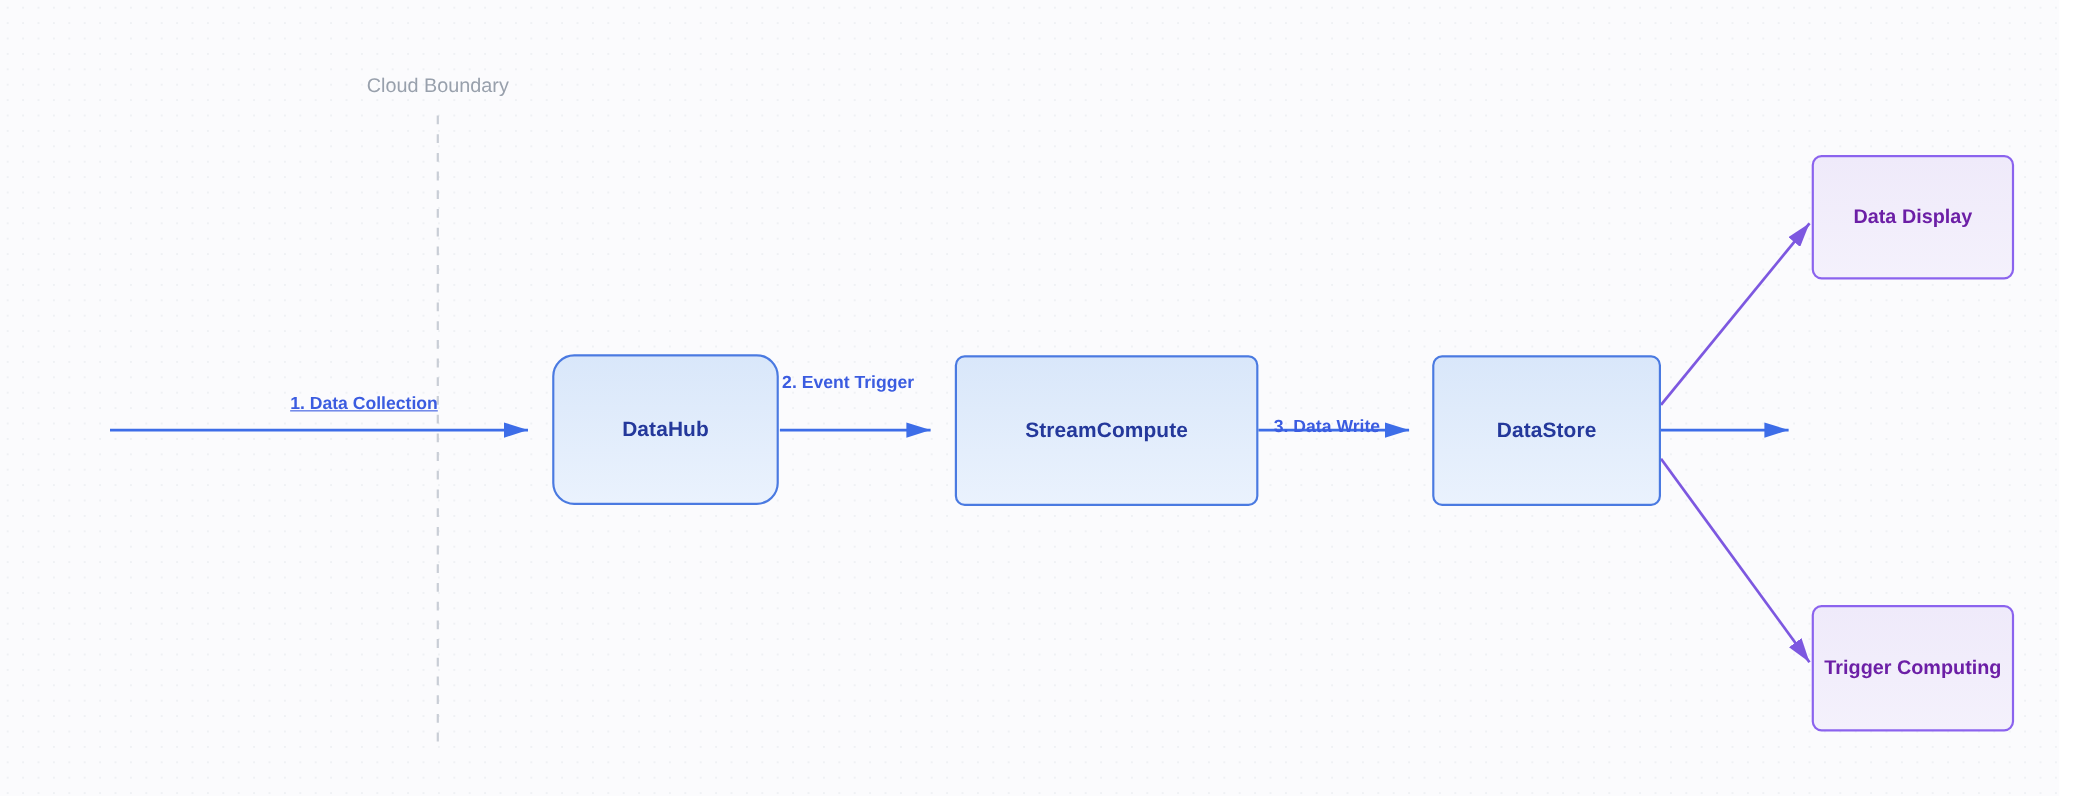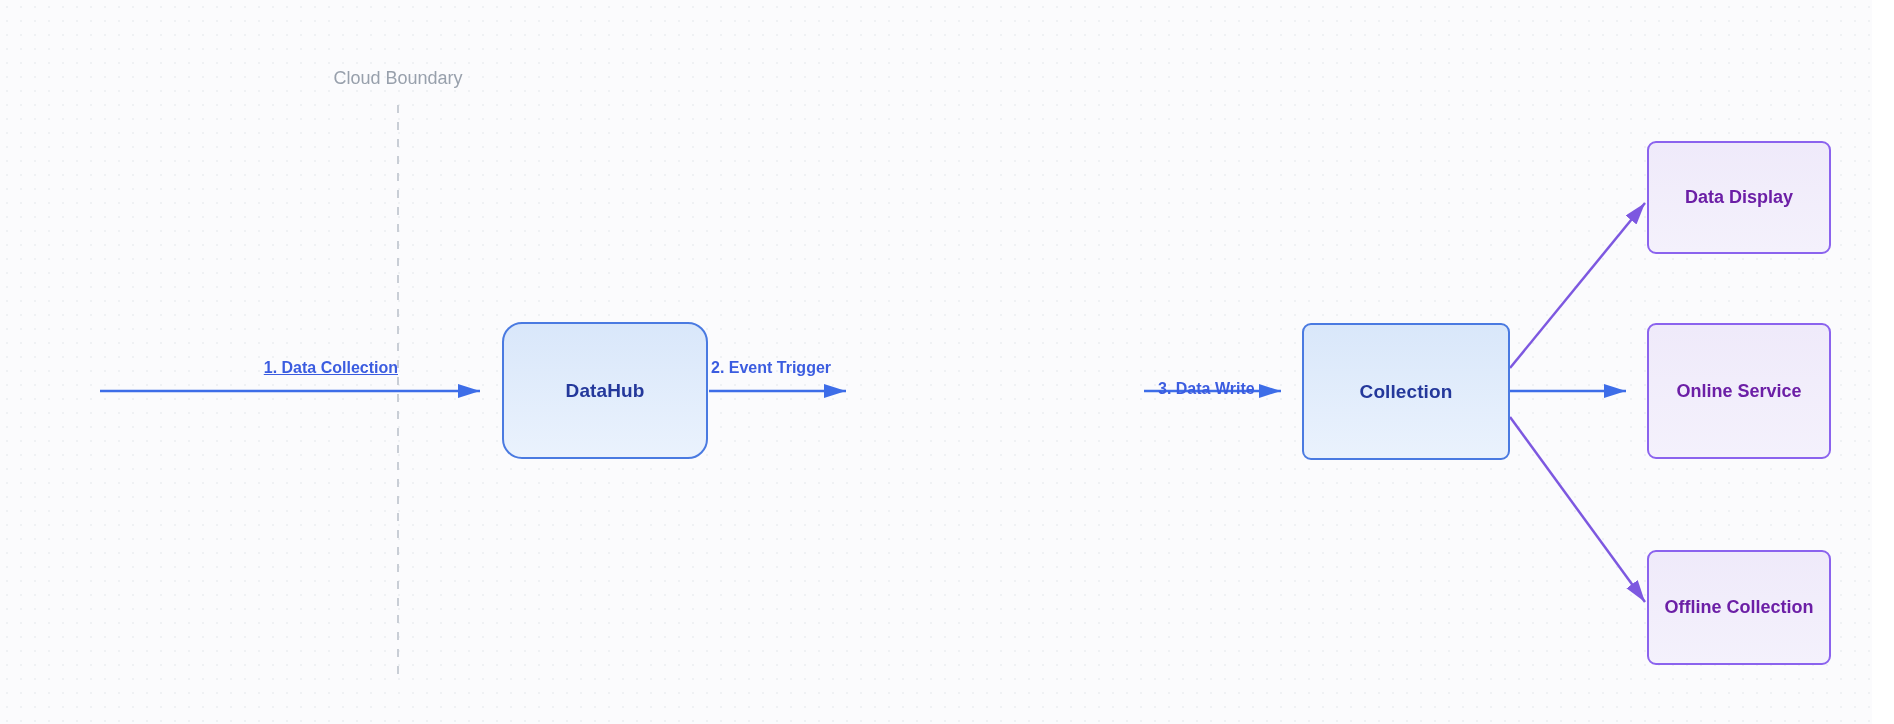--- a/index.html
+++ b/index.html
@@ -88,21 +88,21 @@
   
   #node-datahub          { left: 502px;  top: 322px; width: 206px; height: 137px; border-radius: 20px; }
   #node-streamcompute    { left: 868px;  top: 323px; width: 276px; height: 137px; }
   #node-datastore        { left: 1302px; top: 323px; width: 208px; height: 137px; }
   #node-data-display     { left: 1647px; top: 141px; width: 184px; height: 113px; }
   #node-online-service   { left: 1647px; top: 323px; width: 184px; height: 136px; }
   #node-offline-computing{ left: 1647px; top: 550px; width: 184px; height: 115px; }
 
   
   #edge-label-collection { left: 198px;  top: 359px; width: 200px; text-align: right; text-decoration: underline; }
-  #edge-label-trigger    { left: 711px;  top: 359px; }
+  #edge-label-trigger    { left: 711px;  top: 340px; }
   #edge-label-write      { left: 1158px; top: 359px; margin-top: 21px; }
 </style>
 </head>
 <body>
 
 <div id="canvas">
 
   <svg class="edge-layer" viewBox="0 0 1894 724">
     <defs>
       <marker id="arrow-blue" viewBox="0 0 22 14" refX="22" refY="7" markerUnits="userSpaceOnUse" markerWidth="22" markerHeight="14" orient="auto">
@@ -133,30 +133,30 @@
   <div class="edge-label" id="edge-label-collection">1. Data Collection</div>
 
   <div class="edge-label" id="edge-label-trigger">2. Event Trigger</div>
 
   <div class="edge-label" id="edge-label-write">3. Data Write</div>
 
   <div class="node blue" id="node-datahub">
     <span>DataHub</span>
   </div>
 
+  <div class="node blue" id="node-streamcompute">
+    <span>StreamCompute</span>
+  </div>
 
   <div class="node blue" id="node-datastore">
-    <span>Collection</span>
+    <span>DataStore</span>
   </div>
 
   <div class="node purple" id="node-data-display">
     <span>Data Display</span>
   </div>
 
-  <div class="node purple" id="node-online-service">
-    <span>Online Service</span>
-  </div>
 
   <div class="node purple" id="node-offline-computing">
-    <span>Offline Collection</span>
+    <span>Trigger Computing</span>
   </div>
 
 </div>
 
 </body></html>

